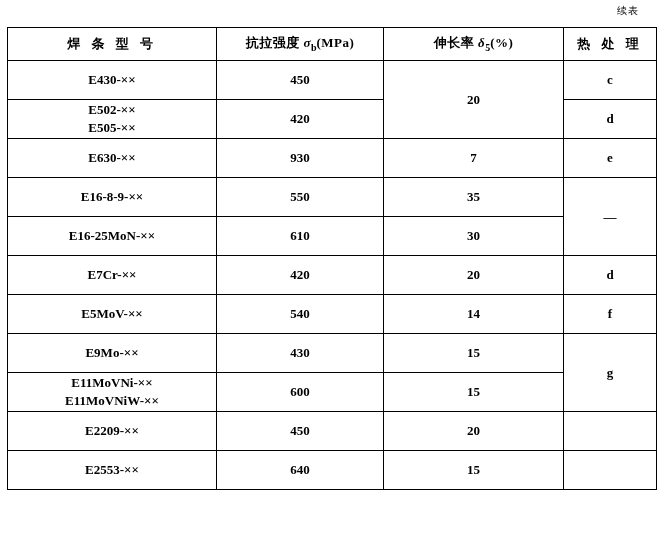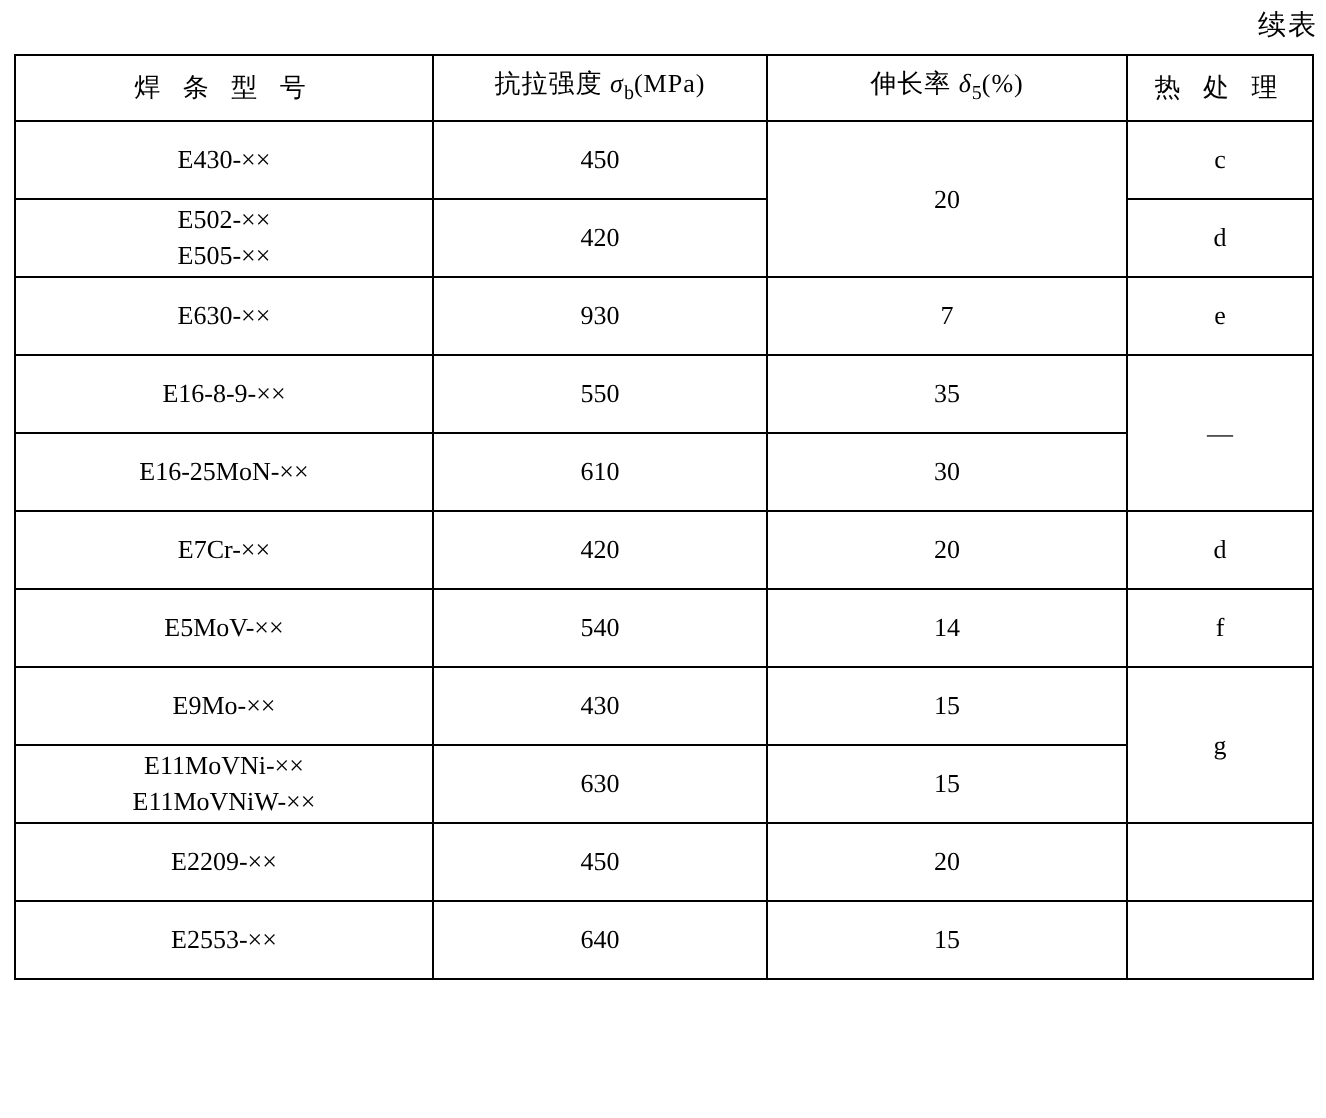--- a/index.html
+++ b/index.html
@@ -17,39 +17,39 @@
   }
   .page {
     position: relative;
     width: 663px;
     height: 559px;
     box-sizing: border-box;
   }
   .continued {
     position: absolute;
     top: 4px;
-    right: 4px;
-    font-size: 14px;
+    right: 24px;
+    font-size: 10px;
     letter-spacing: 1px;
     font-family: "Liberation Sans", "DejaVu Sans", sans-serif;
   }
   table.weld-table {
     position: absolute;
     top: 27px;
     left: 7px;
     width: 649px;
     border-collapse: collapse;
     table-layout: fixed;
   }
   table.weld-table td,
   table.weld-table th {
     border: 1px solid #000000;
     text-align: center;
     vertical-align: middle;
-    font-weight: normal;
+    font-weight: bold;
     font-size: 13px;
     padding: 0;
     line-height: 1.35;
   }
   
   table.weld-table {
     border: 1px solid #000;
   }
   thead td {
     height: 32px;
@@ -169,21 +169,21 @@
         <td>430</td>
         <td>15</td>
         <td rowspan="2">g</td>
       </tr>
 
       <tr>
         <td class="two-line">
           <div>E11MoVNi-××</div>
           <div>E11MoVNiW-××</div>
         </td>
-        <td>630</td>
+        <td>600</td>
         <td>15</td>
       </tr>
 
       <tr>
         <td>E2209-××</td>
         <td>450</td>
         <td>20</td>
         <td></td>
       </tr>
 

